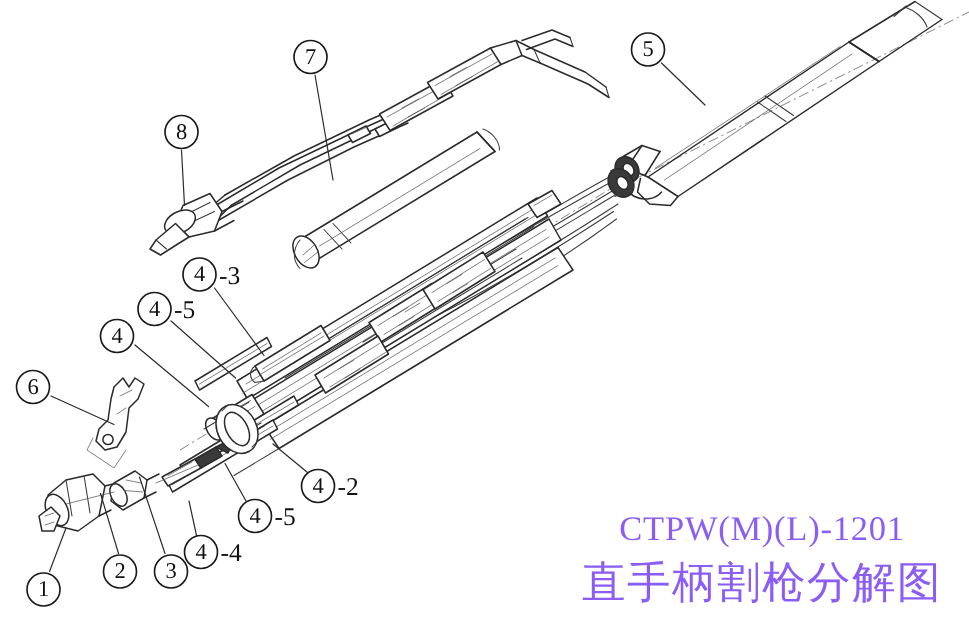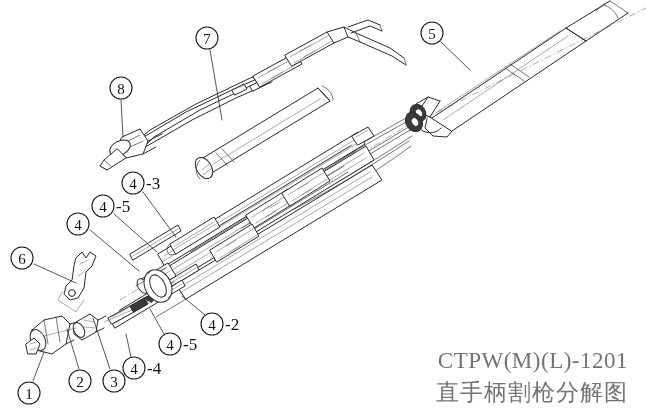--- a/index.html
+++ b/index.html
@@ -73,33 +73,33 @@
     font-family: "Liberation Serif", "DejaVu Serif", serif;
     font-size: 17px;
     fill: #111111;
     dominant-baseline: central;
   }
 
   #title-block {
     position: absolute;
     right: 18px;
     bottom: 10px;
-    text-align: right;
+    text-align: center;
     line-height: 1.32;
-    color: #737373;
+    color: #8b5cf6;
   }
   #title-model {
     font-family: "Liberation Serif", "DejaVu Serif", serif;
     font-size: 23px;
     letter-spacing: 0.5px;
     white-space: nowrap;
   }
   #title-cn {
     font-family: "DejaVu Serif", "Liberation Serif", serif;
-    font-size: 23px;
+    font-size: 29px;
     letter-spacing: 1px;
     white-space: nowrap;
   }
 </style>
 </head>
 <body>
 
 <div id="page">
 
   <svg id="drawing" viewBox="0 0 646 417">

